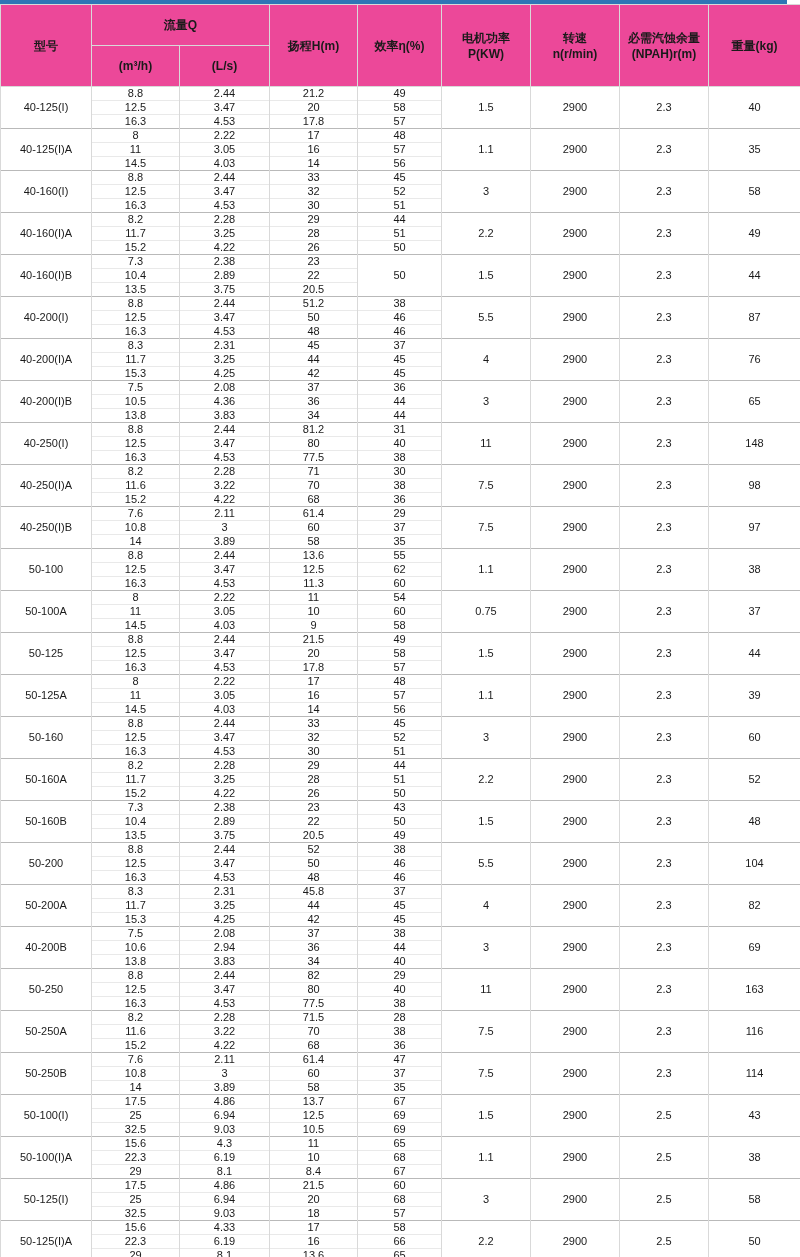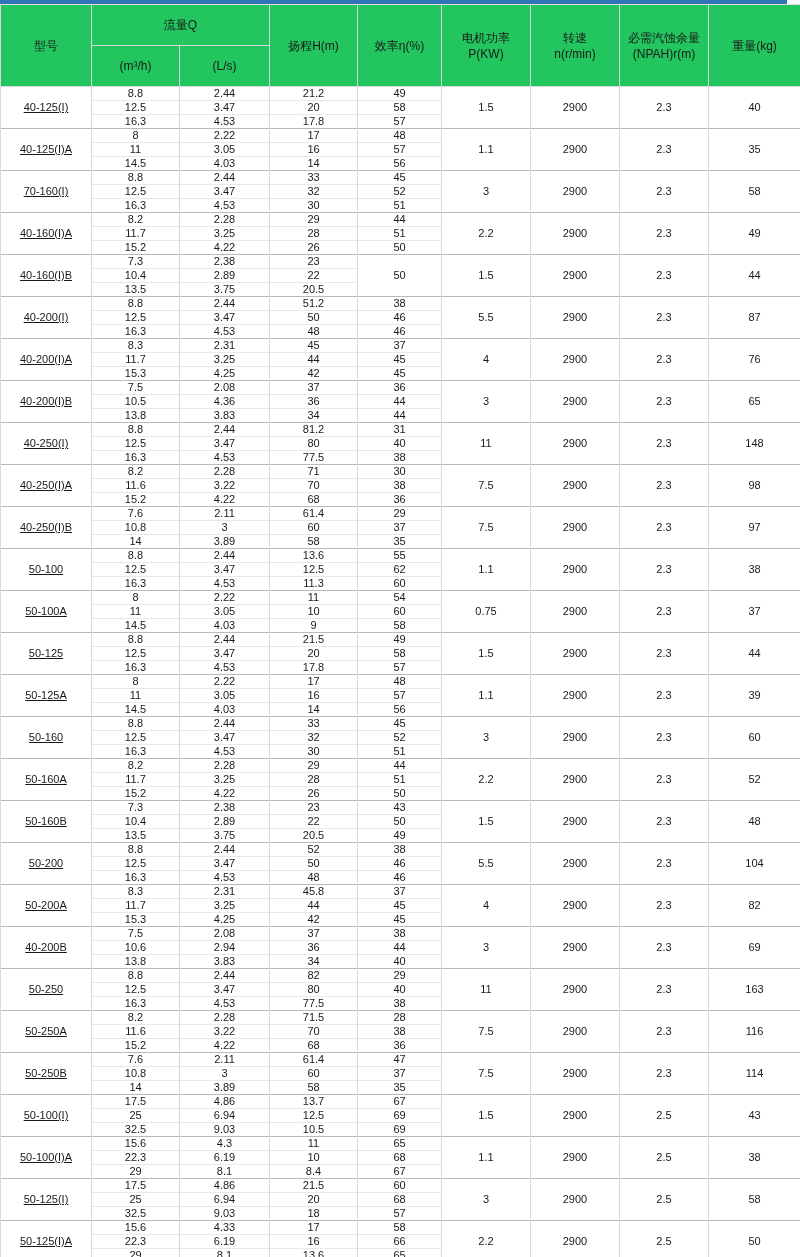--- a/index.html
+++ b/index.html
@@ -20,43 +20,42 @@
     width: 800px;
   }
   .spec-table th, .spec-table td {
     text-align: center;
     vertical-align: middle;
     padding: 0;
     overflow: hidden;
     white-space: nowrap;
   }
   .spec-table thead th {
-    font-weight: normal;
+    font-weight: bold;
     font-size: 12px;
     line-height: 16px;
     height: 40px;
     border: 1px solid #d9d9d9;
-    background: #22c55e;
+    background: #ec4899;
   }
   .spec-table tbody td {
     font-size: 11px;
     height: 13px;
     line-height: 13px;
     border-left: 1px solid #d9d9d9;
     border-right: 1px solid #d9d9d9;
     border-top: 1px solid #e9e9e9;
     border-bottom: none;
     background: #ffffff;
   }
   .spec-table tbody tr.block-start td {
     border-top: 1px solid #b9b9b9;
   }
   .spec-table tbody td.model {
     font-size: 11px;
-    text-decoration: underline;
   }
   .spec-table { border-bottom: 1px solid #d9d9d9; }
 </style>
 </head>
 <body>
 
 <div class="top-bar" style="background: rgb(46, 118, 181);"></div>
 
 <table class="spec-table">
   <colgroup>
@@ -136,21 +135,21 @@
         <td>16</td>
         <td>57</td>
       </tr>
       <tr>
         <td>14.5</td>
         <td>4.03</td>
         <td>14</td>
         <td>56</td>
       </tr>
       <tr class="block-start">
-        <td rowspan="3" class="model">70-160(I)</td>
+        <td rowspan="3" class="model">40-160(I)</td>
         <td>8.8</td>
         <td>2.44</td>
         <td>33</td>
         <td>45</td>
         <td rowspan="3">3</td>
         <td rowspan="3">2900</td>
         <td rowspan="3">2.3</td>
         <td rowspan="3">58</td>
       </tr>
       <tr>

